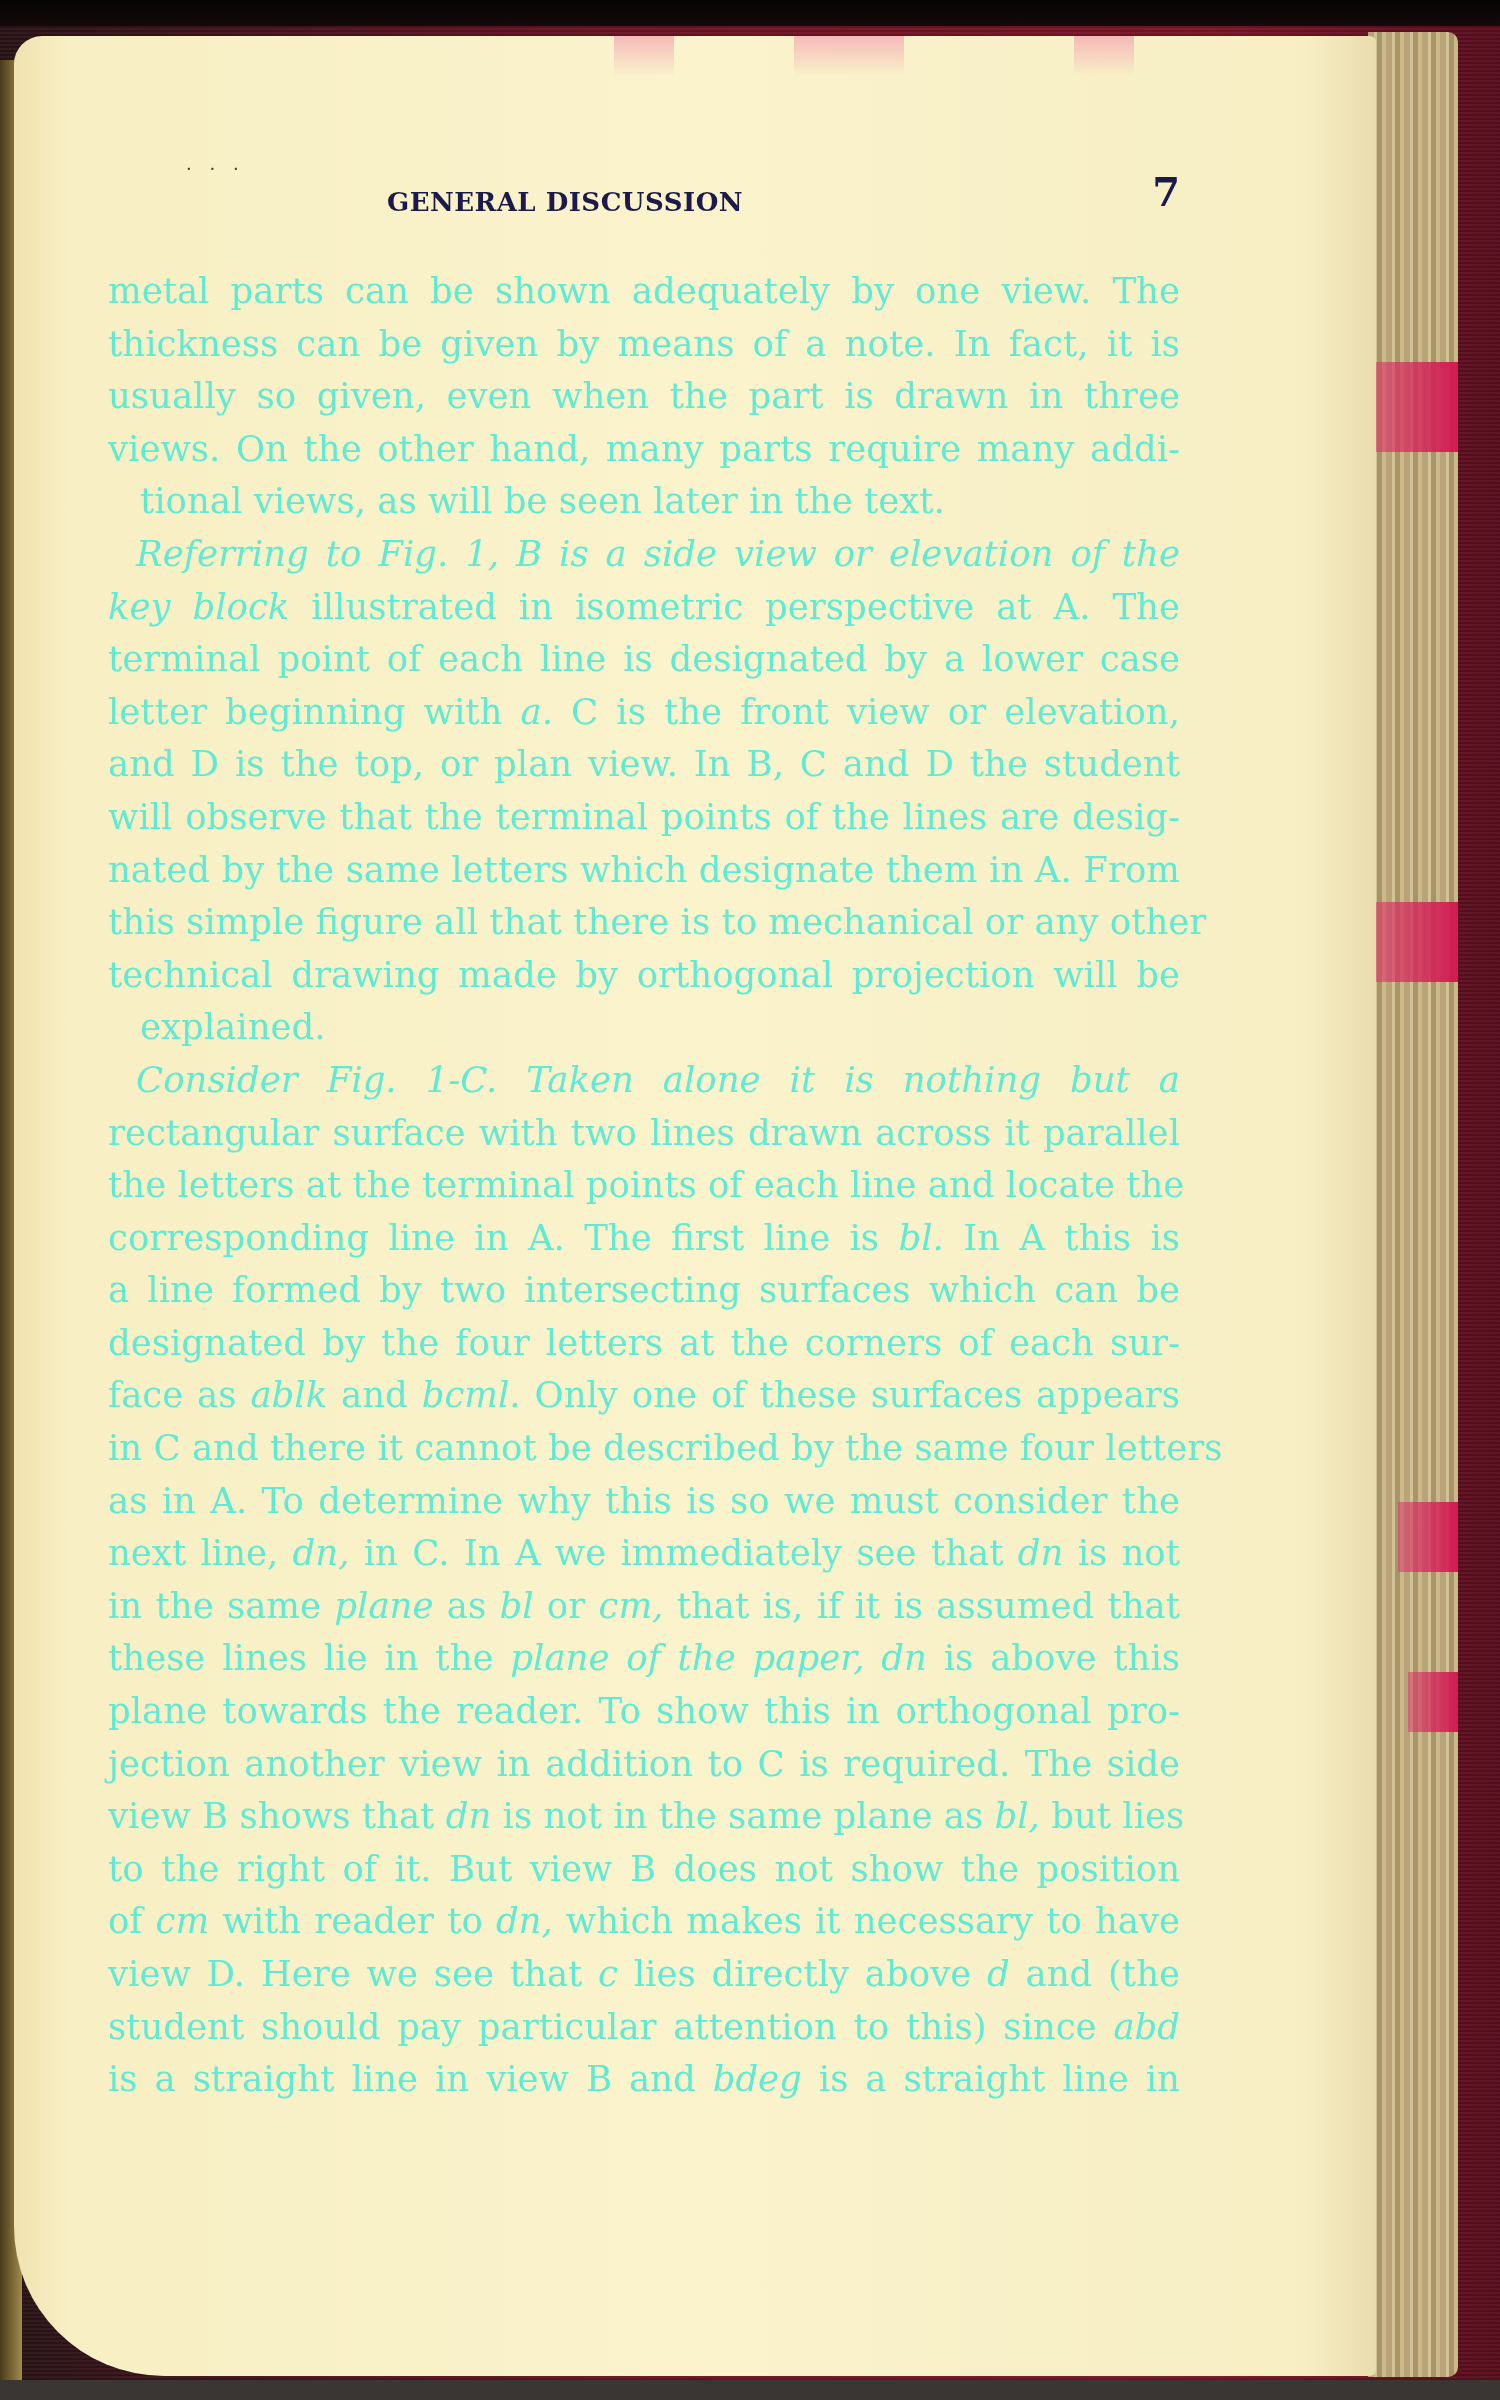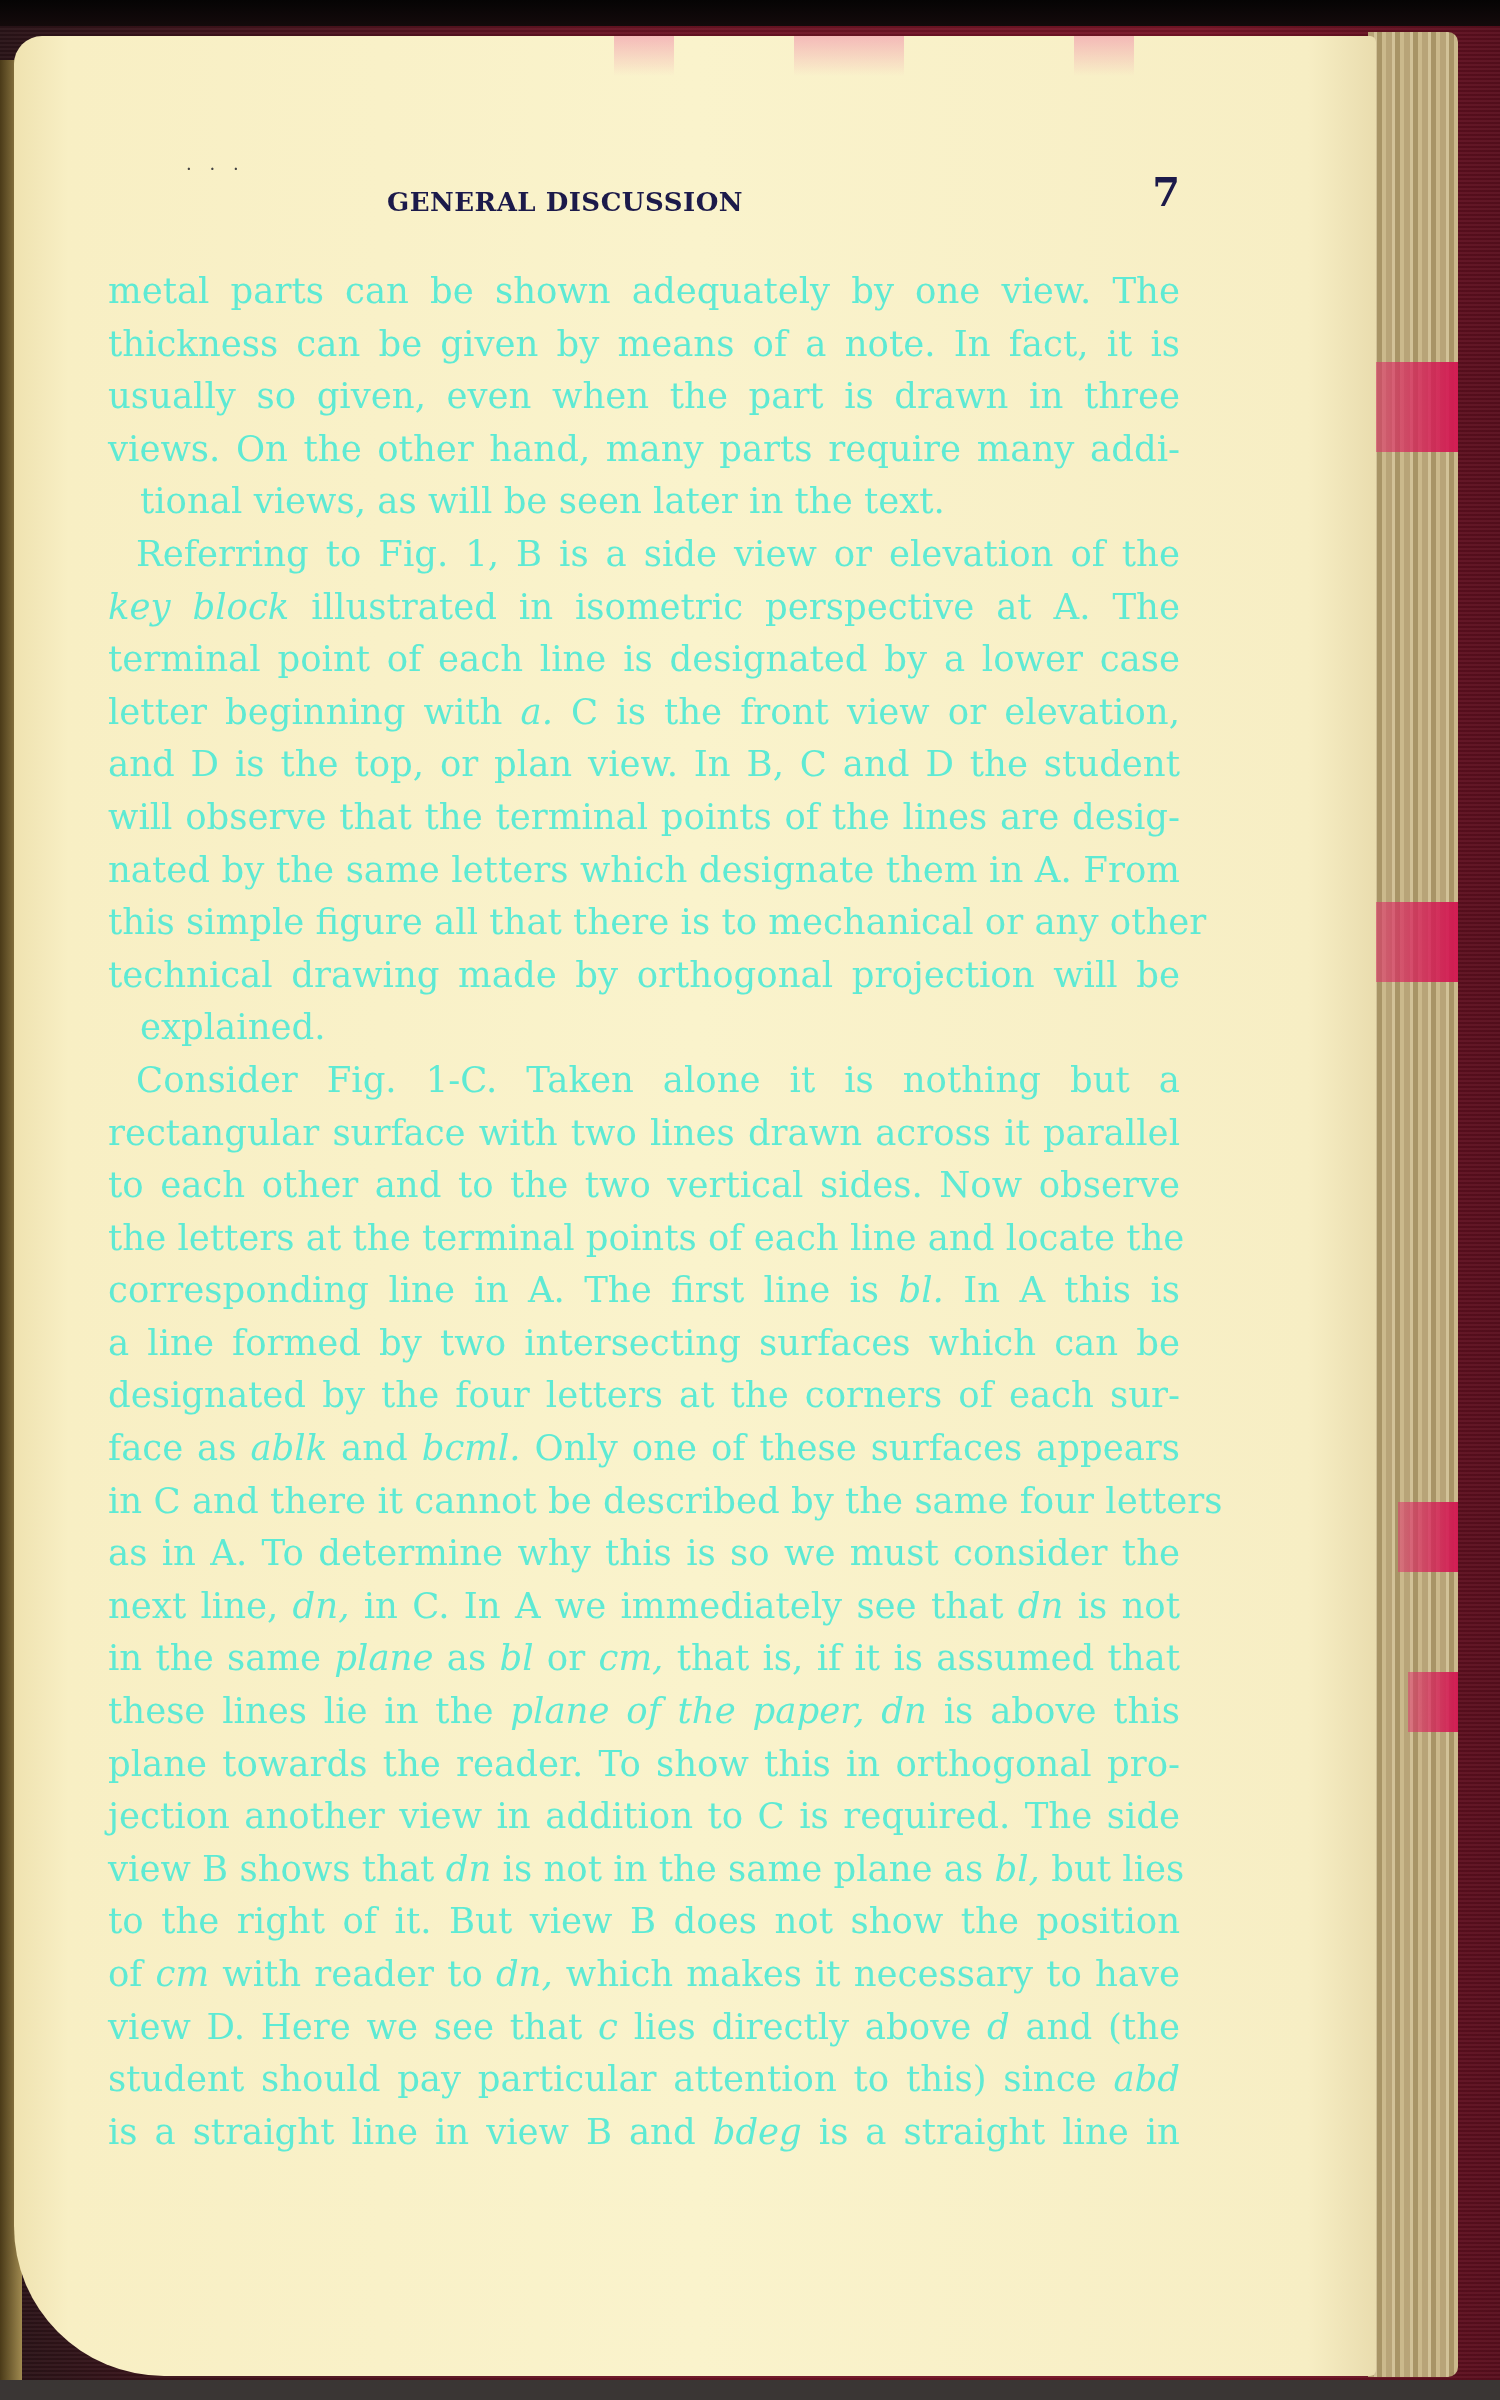--- a/index.html
+++ b/index.html
@@ -58,21 +58,21 @@
     position:absolute; left:186px; top:158px; font-size:18px; color:#444;
     font-family:"DejaVu Serif", serif; letter-spacing:6px;
   }
   .body-text {
     position:absolute; left:108px; top:265px; width:1072px;
     font-family:"DejaVu Serif", serif; font-size:35.5px; line-height:52.6px;
     color:#5eead4; text-align:justify;
   }
   .line { display:block; white-space:nowrap; text-align:justify; text-align-last:justify; height:52.6px; }
   .line.last { text-align-last:left;margin-left:32px; }
-  .line.indent { padding-left:28px; }
+  .line.indent { padding-left:28px;font-style:italic; }
   .line span.it { font-style:italic; }
 </style>
 </head>
 <body>
 
 <div class="cover"></div>
 <div class="cover-top"></div>
 <div class="left-shadow"></div>
 <div class="page-edges">
   <div class="edge-mark" style="left:0;top:330px;width:90px;"></div>
@@ -111,21 +111,20 @@
       <span class="line"><span>and D is the top, or plan view.  In B, C and D the student</span></span>
       <span class="line"><span>will observe that the terminal points of the lines are desig-</span></span>
       <span class="line"><span>nated by the same letters which designate them in A.  From</span></span>
       <span class="line"><span>this simple figure all that there is to mechanical or any other</span></span>
       <span class="line"><span>technical drawing made by orthogonal projection will be</span></span>
       <span class="line last"><span>explained.</span></span>
     </div>
     <div>
       <span class="line indent"><span>Consider Fig. 1-C.  Taken alone it is nothing but a</span></span>
       <span class="line"><span>rectangular surface with two lines drawn across it parallel</span></span>
-      <span class="line"><span>to each other and to the two vertical sides.  Now observe</span></span>
       <span class="line"><span>the letters at the terminal points of each line and locate the</span></span>
       <span class="line"><span>corresponding line in A.  The first line is </span><span class="it">bl.</span><span>  In A this is</span></span>
       <span class="line"><span>a line formed by two intersecting surfaces which can be</span></span>
       <span class="line"><span>designated by the four letters at the corners of each sur-</span></span>
       <span class="line"><span>face as </span><span class="it">ablk</span><span> and </span><span class="it">bcml.</span><span>  Only one of these surfaces appears</span></span>
       <span class="line"><span>in C and there it cannot be described by the same four letters</span></span>
       <span class="line"><span>as in A.  To determine why this is so we must consider the</span></span>
       <span class="line"><span>next line, </span><span class="it">dn,</span><span> in C.  In A we immediately see that </span><span class="it">dn</span><span> is not</span></span>
       <span class="line"><span>in the same </span><span class="it">plane</span><span> as </span><span class="it">bl</span><span> or </span><span class="it">cm,</span><span> that is, if it is assumed that</span></span>
       <span class="line"><span>these lines lie in the </span><span class="it">plane of the paper,</span><span> </span><span class="it">dn</span><span> is above this</span></span>

